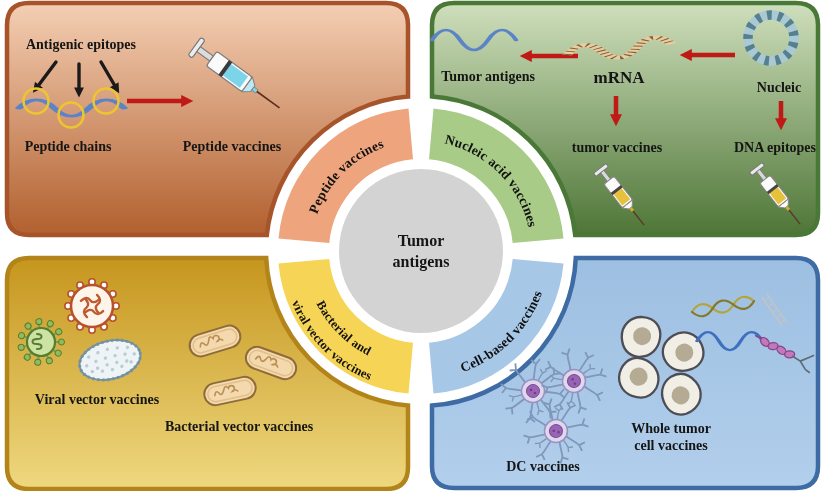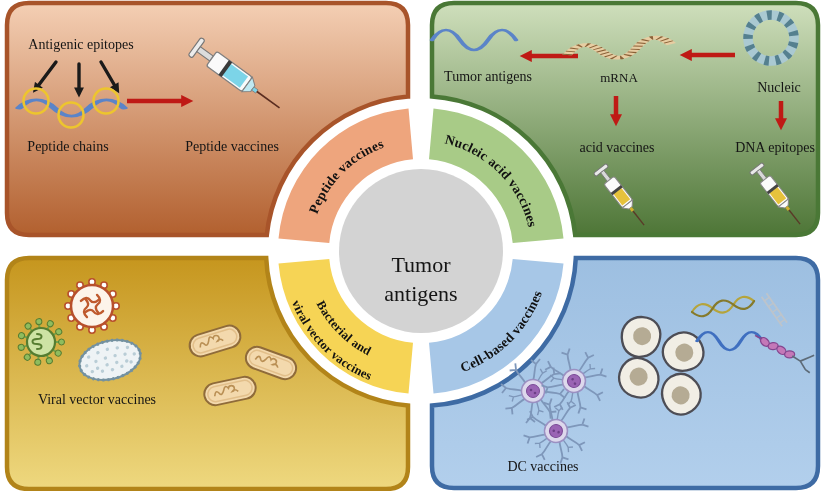--- a/index.html
+++ b/index.html
@@ -1,22 +1,22 @@
 <!DOCTYPE html>
 <html><head>
 <meta charset="utf-8">
 <style>
   html,body{margin:0;padding:0;background:#ffffff;}
   .stage{position:relative;width:825px;height:491px;background:#ffffff;overflow:hidden;
          font-family:"Liberation Serif","DejaVu Serif",serif;}
   .stage svg.bg{position:absolute;left:0;top:0;}
-  .lbl{position:absolute;transform:translate(-50%,-50%);font-weight:normal;color:#151515;
+  .lbl{position:absolute;transform:translate(-50%,-50%);font-weight:bold;color:#151515;
        font-size:14px;line-height:1.2;white-space:nowrap;text-align:center;}
-  .lbl.small{font-size:13px;}
-  .hub-title{font-size:22px;line-height:1.3;margin-top:28px;}
+  .lbl.small{font-size:17px;}
+  .hub-title{font-size:16px;line-height:1.3;}
   .arcText{font-family:"Liberation Serif","DejaVu Serif",serif;font-weight:bold;
            font-size:13.5px;fill:#111;letter-spacing:.2px;}
   .arcText2{font-family:"Liberation Serif","DejaVu Serif",serif;font-weight:bold;
            font-size:12.5px;fill:#111;letter-spacing:.2px;}
 </style>
 </head>
 <body>
 
 <div class="stage">
 
@@ -287,25 +287,30 @@
   </g>
 </svg>
 
 <div class="lbl" style="left:81px;top:45px">Antigenic epitopes</div>
 <div class="lbl" style="left:68px;top:147px">Peptide chains</div>
 <div class="lbl" style="left:232px;top:147px">Peptide vaccines</div>
 
 <div class="lbl" style="left:488px;top:77px">Tumor antigens</div>
 <div class="lbl small" style="left:619px;top:78px">mRNA</div>
 <div class="lbl" style="left:779px;top:88px">Nucleic</div>
-<div class="lbl" style="left:617px;top:148px">acid vaccines</div>
+<div class="lbl" style="left:617px;top:148px">tumor vaccines</div>
 <div class="lbl" style="left:775px;top:148px">DNA epitopes</div>
 
 <div class="lbl" style="left:97px;top:400px">Viral vector vaccines</div>
+<div class="lbl" style="left:239px;top:427px">Bacterial vector vaccines</div>
 
 <div class="lbl" style="left:543px;top:467px">DC vaccines</div>
+<div class="lbl" style="left:671px;top:438px">
+  <div>Whole tumor</div>
+  <div>cell vaccines</div>
+</div>
 
 <div class="lbl hub-title" style="left:421px;top:252px">
   <div>Tumor</div>
   <div>antigens</div>
 </div>
 
 </div>
 
 </body></html>

